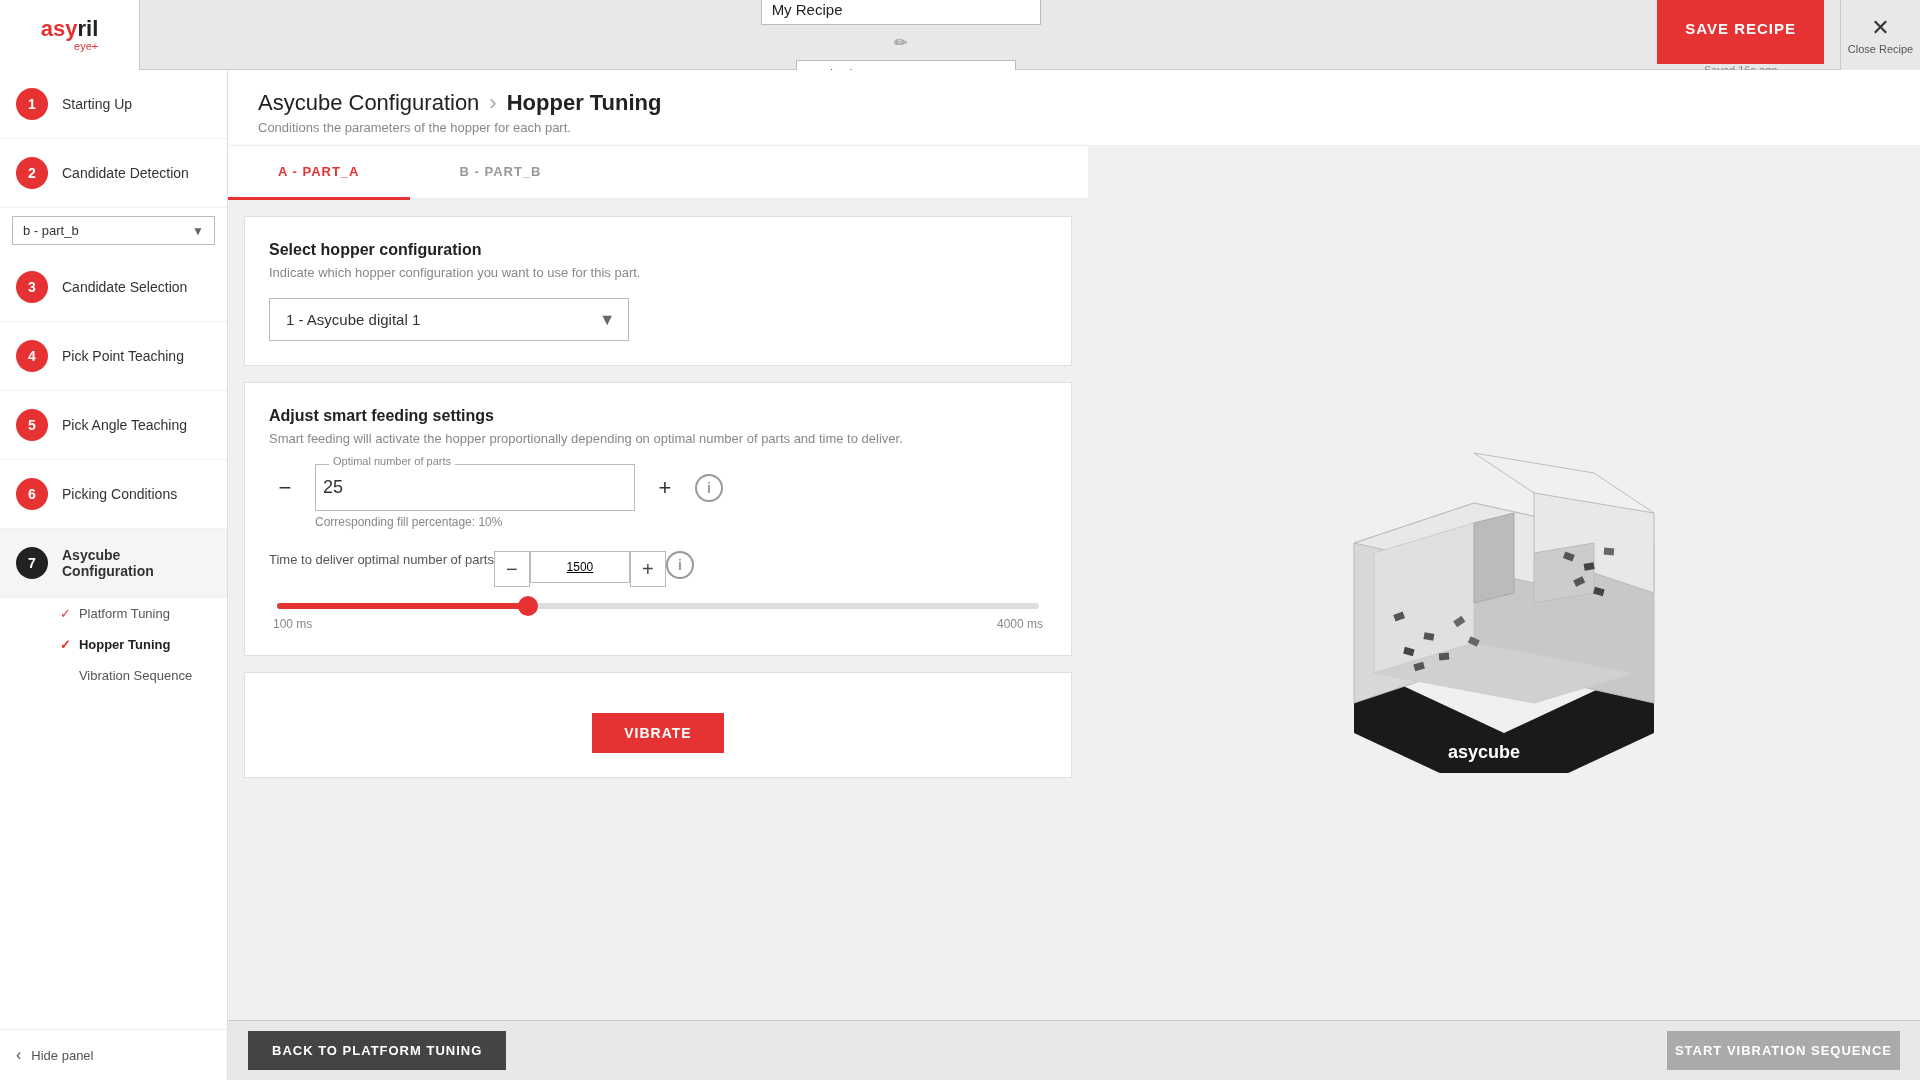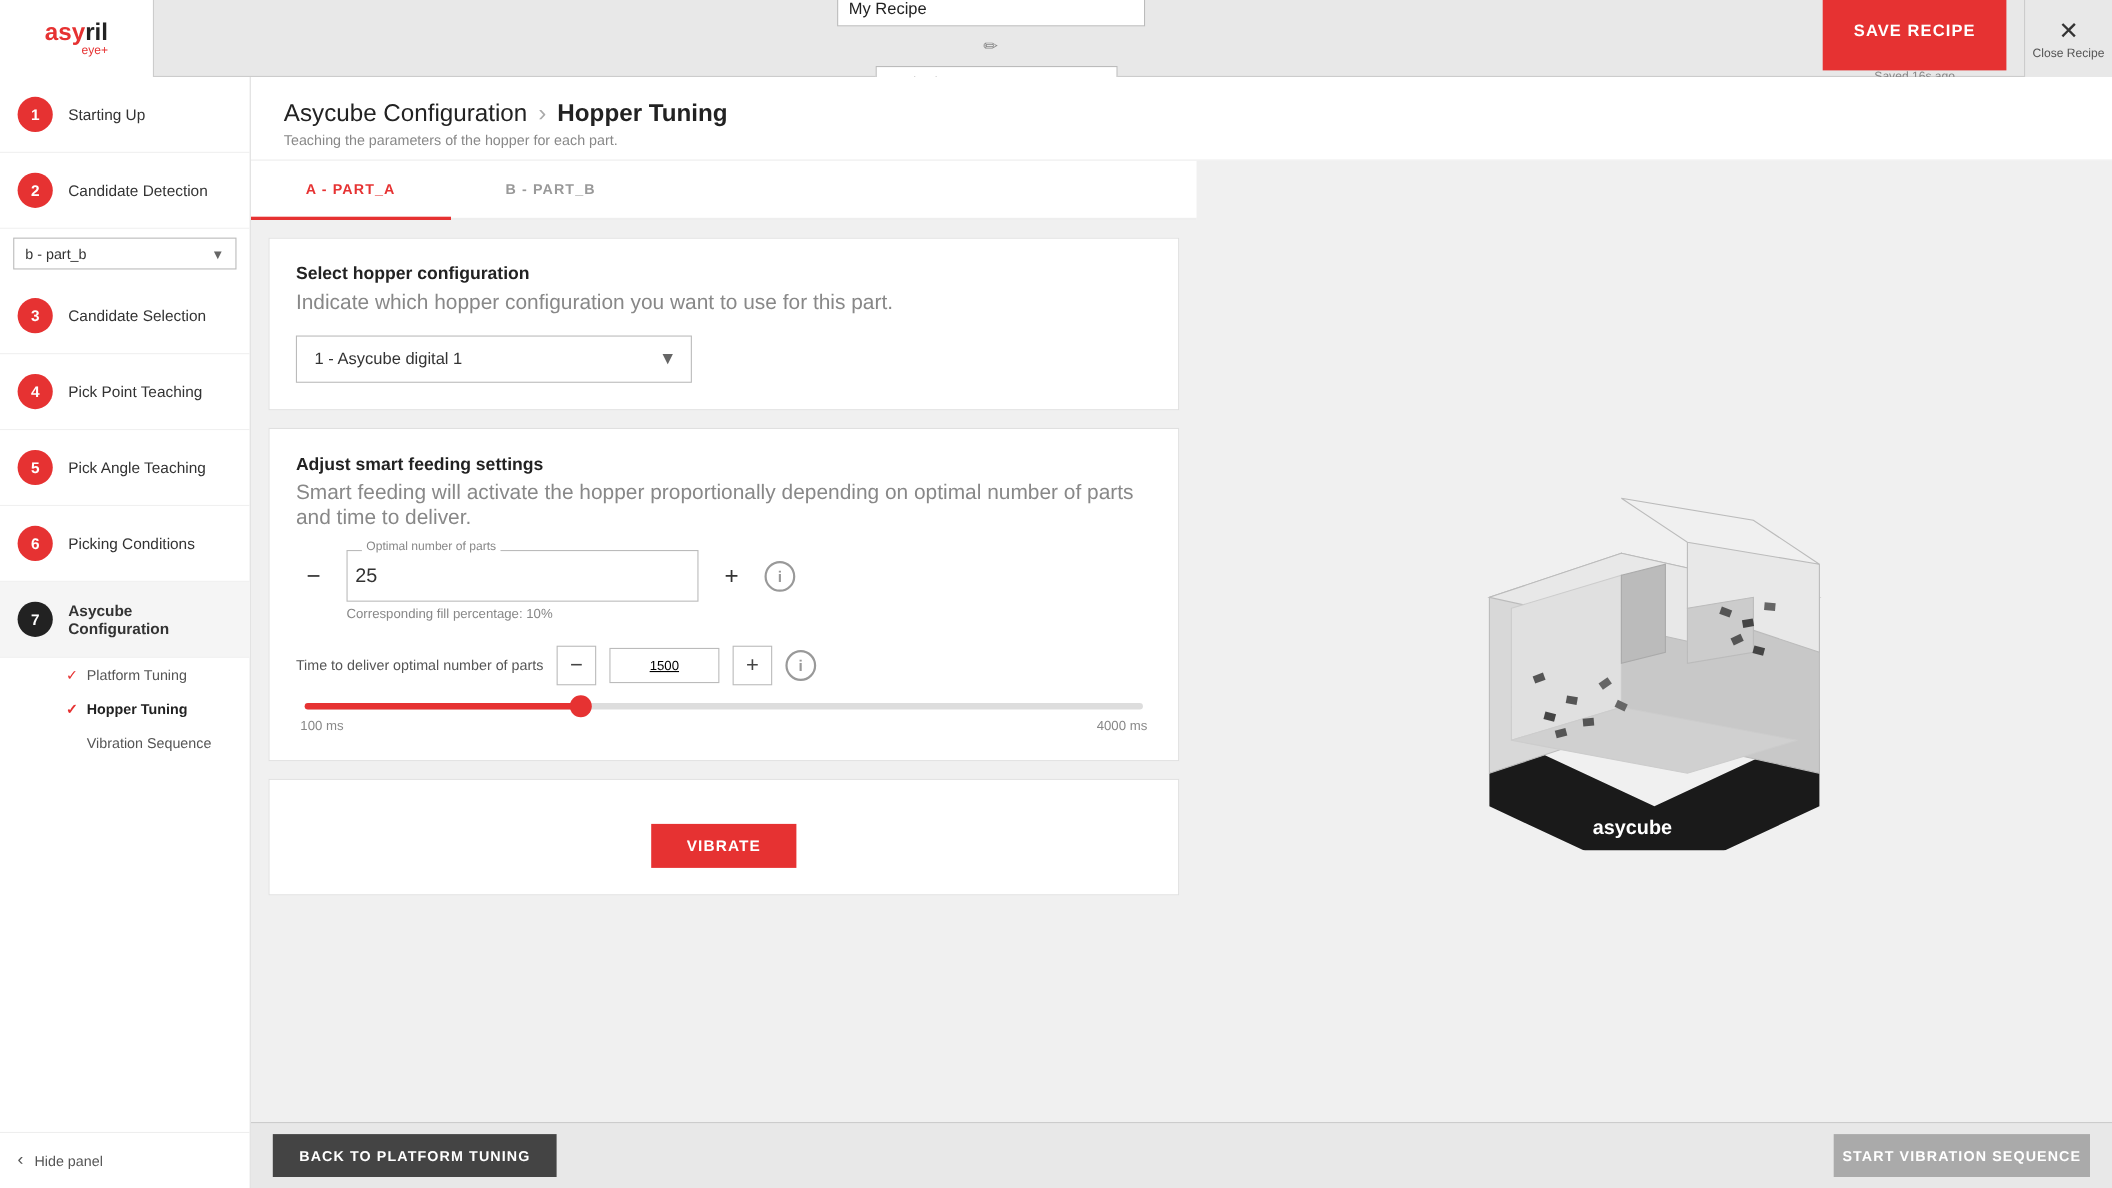--- a/index.html
+++ b/index.html
@@ -108,21 +108,21 @@
     
     .tabs { display: flex; background: #fff; border-bottom: 2px solid #eee; }
     .tab {
       padding: 18px 50px; font-size: 13px; font-weight: bold; letter-spacing: 1px;
       color: #999; cursor: pointer; border-bottom: 3px solid transparent; margin-bottom: -2px;
     }
     .tab.active { color: #e63232; border-bottom: 3px solid #e63232; }
 
     .config-section { background: #fff; margin: 16px; padding: 24px; border: 1px solid #e0e0e0; }
     .section-title { font-size: 16px; font-weight: bold; color: #222; margin-bottom: 6px; }
-    .section-subtitle { font-size: 19px; color: #888; margin-bottom: 18px; }
+    .section-subtitle { font-size: 13px; color: #888; margin-bottom: 18px; }
 
     
     .hopper-select-wrap { position: relative; width: 360px; }
     .hopper-select {
       width: 100%; border: 1px solid #bbb; padding: 12px 16px; font-size: 15px;
       color: #333; background: #fff; appearance: none; cursor: pointer; outline: none;
     }
     .hopper-select-arrow {
       position: absolute; right: 14px; top: 50%; transform: translateY(-50%);
       pointer-events: none; color: #666;
@@ -145,21 +145,21 @@
       color: #333; outline: none;
     }
     .info-icon {
       width: 28px; height: 28px; border-radius: 50%; border: 2px solid #999;
       color: #999; display: flex; align-items: center; justify-content: center;
       font-size: 14px; font-weight: bold; cursor: pointer;
     }
     .fill-pct { font-size: 12px; color: #888; margin-top: 4px; margin-left: 46px; }
 
     
-    .time-row { display: flex; align-items: center; gap: 12px; margin-top: 22px; }
+    .time-row { display: flex; align-items: flex-start; margin-top: 22px; }
     .time-label { font-size: 13px; color: #555; min-width: 160px; line-height: 1.4; }
     .time-minus-btn, .time-plus-btn {
       width: 36px; height: 36px; border: 1px solid #bbb; background: #fff;
       font-size: 20px; cursor: pointer; display: flex; align-items: center; justify-content: center; color: #444;
     }
     .time-input {
       border: 1px solid #bbb; padding: 8px 12px; font-size: 12px; width: 100px;
       text-align: center; outline: none; text-decoration: underline;
     }
 
@@ -300,21 +300,21 @@
   </div>
 
   <div class="content-area">
 
     <div class="content-header">
       <div class="breadcrumb">
         <span>Asycube Configuration</span>
         <span class="breadcrumb-arrow">›</span>
         <span class="breadcrumb-current">Hopper Tuning</span>
       </div>
-      <div class="content-subtitle">Teaching the parameters of the hopper for each part.</div>
+      <div class="content-subtitle">Conditions the parameters of the hopper for each part.</div>
     </div>
 
     <div class="content-body">
 
       <div class="config-panel">
 
         <div class="tabs">
           <div class="tab active">A - PART_A</div>
           <div class="tab">B - PART_B</div>
         </div>

